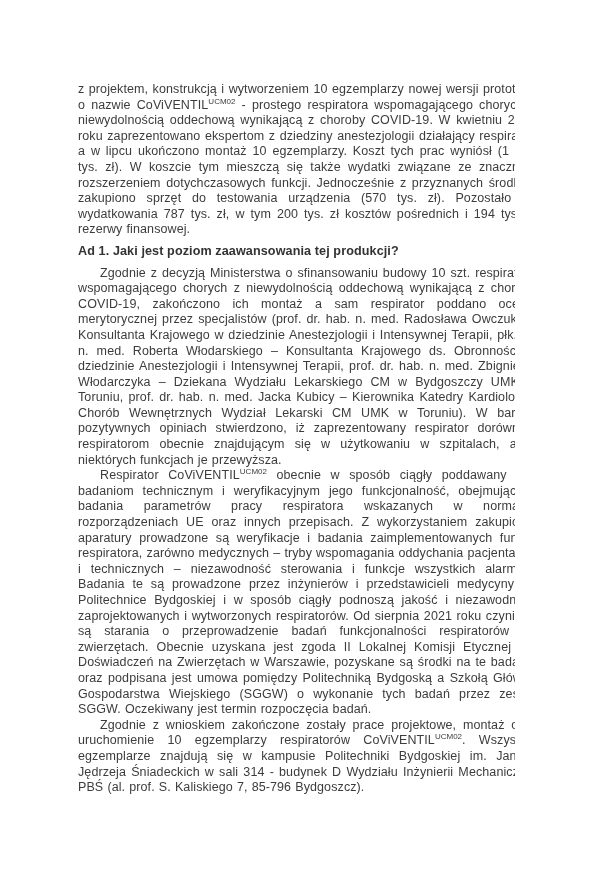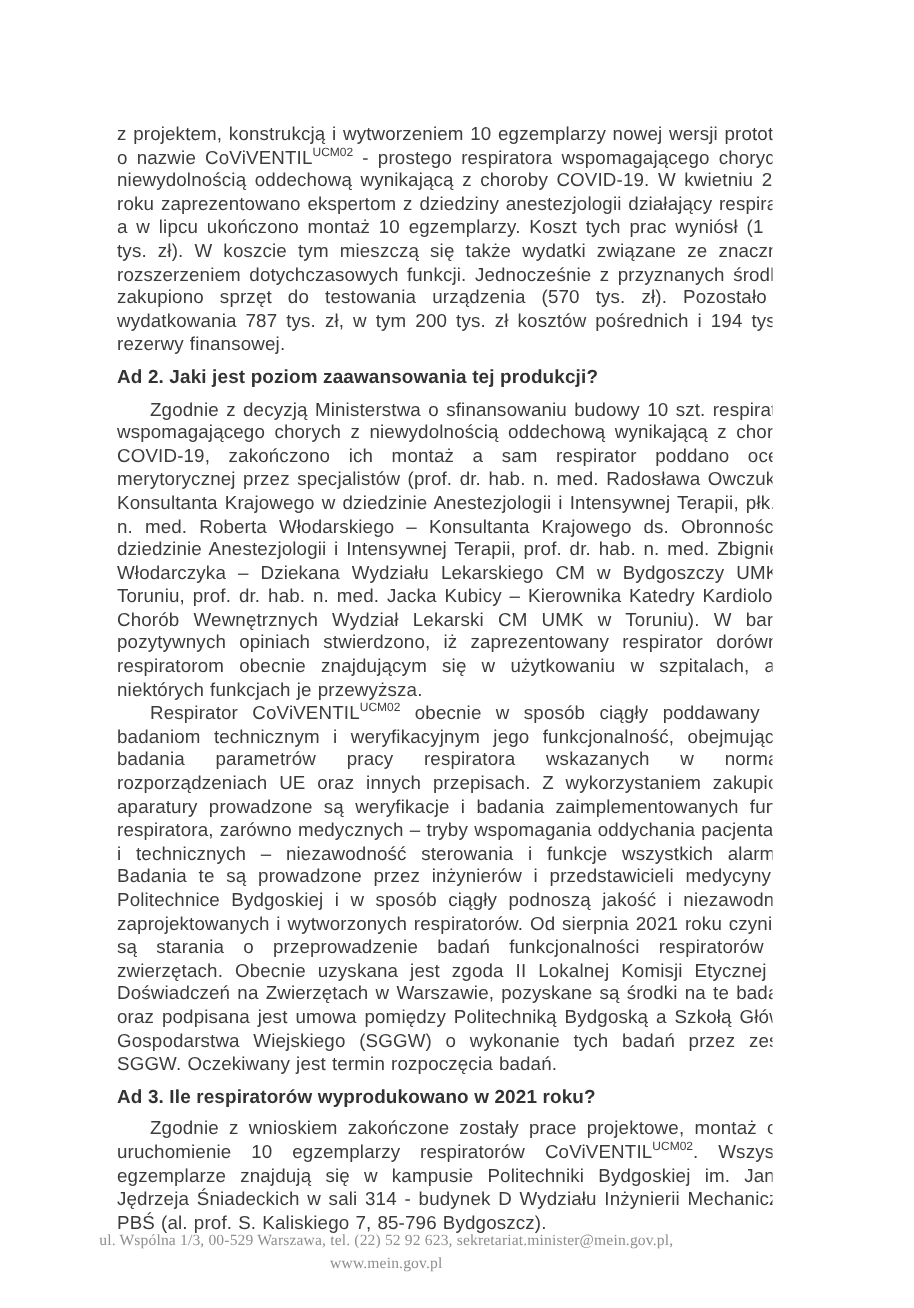--- a/index.html
+++ b/index.html
@@ -64,29 +64,24 @@
   }
 </style>
 </head>
 <body>
 
 <div class="page">
   <div class="content">
 
     <p class="para"><span>z projektem, konstrukcją i wytworzeniem 10 egzemplarzy nowej wersji prototypu o nazwie CoViVENTIL</span><sup class="model-sup">UCM02</sup><span> - prostego respiratora wspomagającego chorych z niewydolnością oddechową wynikającą z choroby COVID-19. W kwietniu 2021 roku zaprezentowano ekspertom z dziedziny anestezjologii działający respirator, a w lipcu ukończono montaż 10 egzemplarzy. Koszt tych prac wyniósł (1 293 tys. zł). W koszcie tym mieszczą się także wydatki związane ze znacznym rozszerzeniem dotychczasowych funkcji. Jednocześnie z przyznanych środków zakupiono sprzęt do testowania urządzenia (570 tys. zł). Pozostało do wydatkowania 787 tys. zł, w tym 200 tys. zł kosztów pośrednich i 194 tys. zł rezerwy finansowej.</span></p>
 
-    <h2 class="heading">Ad 2. Jaki jest poziom zaawansowania tej produkcji?</h2>
+    <h2 class="heading">Ad 1. Jaki jest poziom zaawansowania tej produkcji?</h2>
 
     <p class="para indent">Zgodnie z decyzją Ministerstwa o sfinansowaniu budowy 10 szt. respiratora wspomagającego chorych z niewydolnością oddechową wynikającą z choroby COVID-19, zakończono ich montaż a sam respirator poddano ocenie merytorycznej przez specjalistów (prof. dr. hab. n. med. Radosława Owczuka – Konsultanta Krajowego w dziedzinie Anestezjologii i Intensywnej Terapii, płk. dr. n. med. Roberta Włodarskiego – Konsultanta Krajowego ds. Obronności w dziedzinie Anestezjologii i Intensywnej Terapii, prof. dr. hab. n. med. Zbigniewa Włodarczyka – Dziekana Wydziału Lekarskiego CM w Bydgoszczy UMK w Toruniu, prof. dr. hab. n. med. Jacka Kubicy – Kierownika Katedry Kardiologii i Chorób Wewnętrznych Wydział Lekarski CM UMK w Toruniu). W bardzo pozytywnych opiniach stwierdzono, iż zaprezentowany respirator dorównuje respiratorom obecnie znajdującym się w użytkowaniu w szpitalach, a w niektórych funkcjach je przewyższa.</p>
 
     <p class="para indent"><span>Respirator CoViVENTIL</span><sup class="model-sup">UCM02</sup><span> obecnie w sposób ciągły poddawany jest badaniom technicznym i weryfikacyjnym jego funkcjonalność, obejmujących badania parametrów pracy respiratora wskazanych w normach, rozporządzeniach UE oraz innych przepisach. Z wykorzystaniem zakupionej aparatury prowadzone są weryfikacje i badania zaimplementowanych funkcji respiratora, zarówno medycznych – tryby wspomagania oddychania pacjenta jak i technicznych – niezawodność sterowania i funkcje wszystkich alarmów. Badania te są prowadzone przez inżynierów i przedstawicieli medycyny na Politechnice Bydgoskiej i w sposób ciągły podnoszą jakość i niezawodność zaprojektowanych i wytworzonych respiratorów. Od sierpnia 2021 roku czynione są starania o przeprowadzenie badań funkcjonalności respiratorów na zwierzętach. Obecnie uzyskana jest zgoda II Lokalnej Komisji Etycznej ds. Doświadczeń na Zwierzętach w Warszawie, pozyskane są środki na te badania oraz podpisana jest umowa pomiędzy Politechniką Bydgoską a Szkołą Główną Gospodarstwa Wiejskiego (SGGW) o wykonanie tych badań przez zespół SGGW. Oczekiwany jest termin rozpoczęcia badań.</span></p>
 
-    <h2 class="heading">Ad 3. Ile respiratorów wyprodukowano w 2021 roku?</h2>
 
     <p class="para indent"><span>Zgodnie z wnioskiem zakończone zostały prace projektowe, montaż oraz uruchomienie 10 egzemplarzy respiratorów CoViVENTIL</span><sup class="model-sup">UCM02</sup><span>. Wszystkie egzemplarze znajdują się w kampusie Politechniki Bydgoskiej im. Jana i Jędrzeja Śniadeckich w sali 314 - budynek D Wydziału Inżynierii Mechanicznej PBŚ (al. prof. S. Kaliskiego 7, 85-796 Bydgoszcz).</span></p>
 
   </div>
 
-  <div class="footer">
-    <p class="footer-line">ul. Wspólna 1/3, 00-529 Warszawa, tel. (22) 52 92 623, sekretariat.minister@mein.gov.pl,</p>
-    <p class="footer-line">www.mein.gov.pl</p>
-  </div>
 </div>
 
 </body></html>

